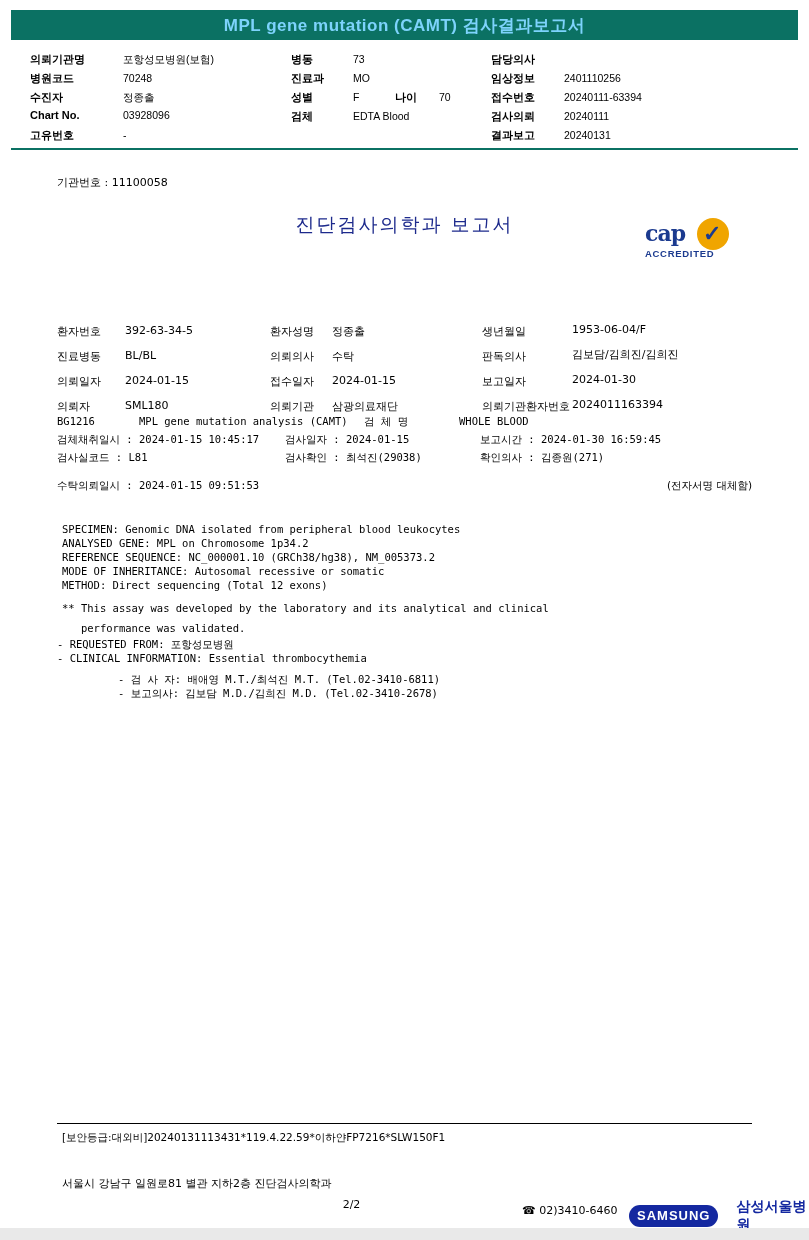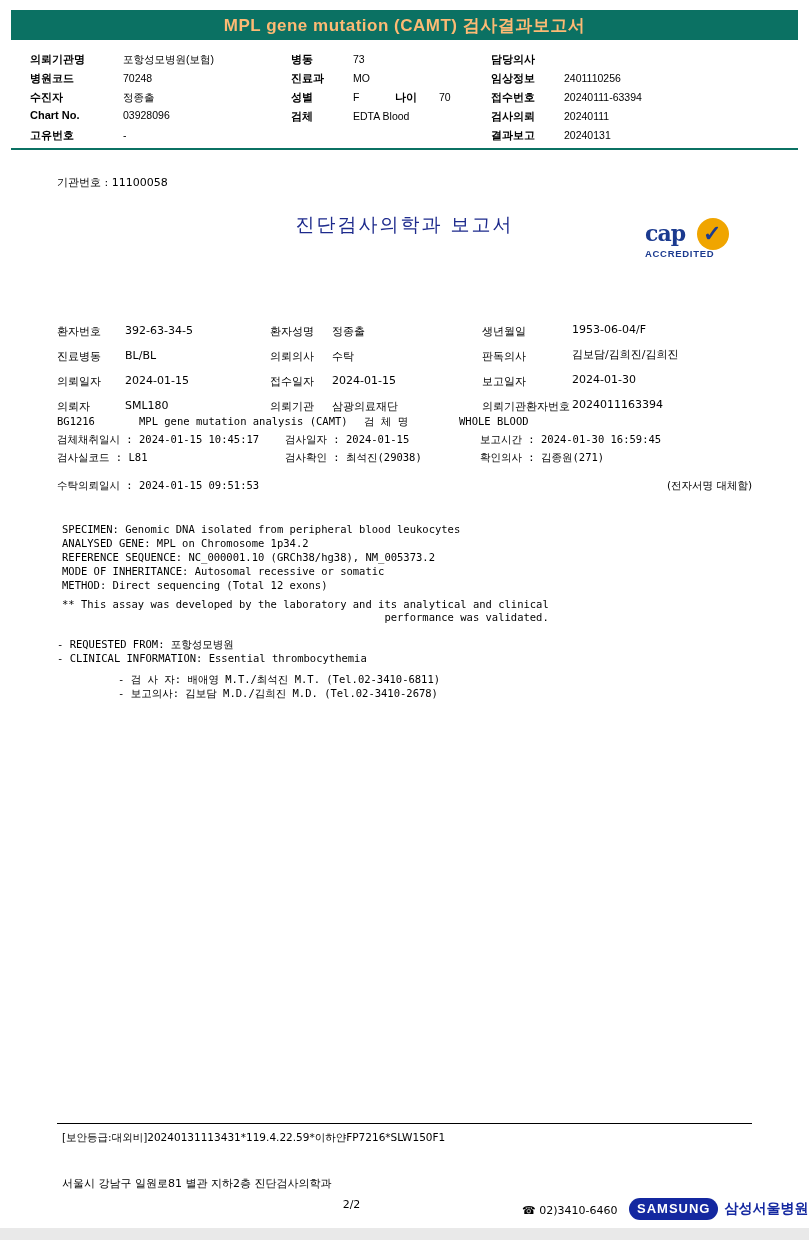--- a/index.html
+++ b/index.html
@@ -24,21 +24,21 @@
   }
 
   
   .title-bar {
     position: absolute;
     left: 11px;
     top: 10px;
     width: 787px;
     height: 30px;
     background: #0b7163;
-    color: #fdba74;
+    color: #7dd3fc;
     display: flex;
     align-items: center;
     justify-content: center;
     font-size: 17px;
     font-weight: bold;
     letter-spacing: 0.5px;
   }
 
   
   .info-block {
@@ -204,23 +204,22 @@
     font-family: "DejaVu Sans Mono", monospace;
     line-height: 14px;
     white-space: pre;
   }
   .spec-note {
     position: absolute;
     left: 62px;
     top: 598px;
     font-size: 10.5px;
     font-family: "DejaVu Sans Mono", monospace;
-    line-height: 13px;
+    line-height: 20px;
     white-space: pre;
-    text-align: right;
   }
   .req-block {
     position: absolute;
     left: 57px;
     top: 637px;
     font-size: 10.5px;
     font-family: "DejaVu Sans Mono", monospace;
     line-height: 14px;
     white-space: pre;
   }
@@ -269,20 +268,21 @@
     font-family: "DejaVu Sans", sans-serif;
   }
 
   
   .samsung {
     position: absolute;
     left: 629px;
     top: 1198px;
     display: flex;
     align-items: center;
+    gap: 12px;
   }
   .samsung-badge {
     background: #1428a0;
     color: #fff;
     font-size: 13px;
     font-weight: bold;
     letter-spacing: 1px;
     padding: 3px 8px 4px 8px;
     border-radius: 11px;
     font-family: "Liberation Sans", sans-serif;

